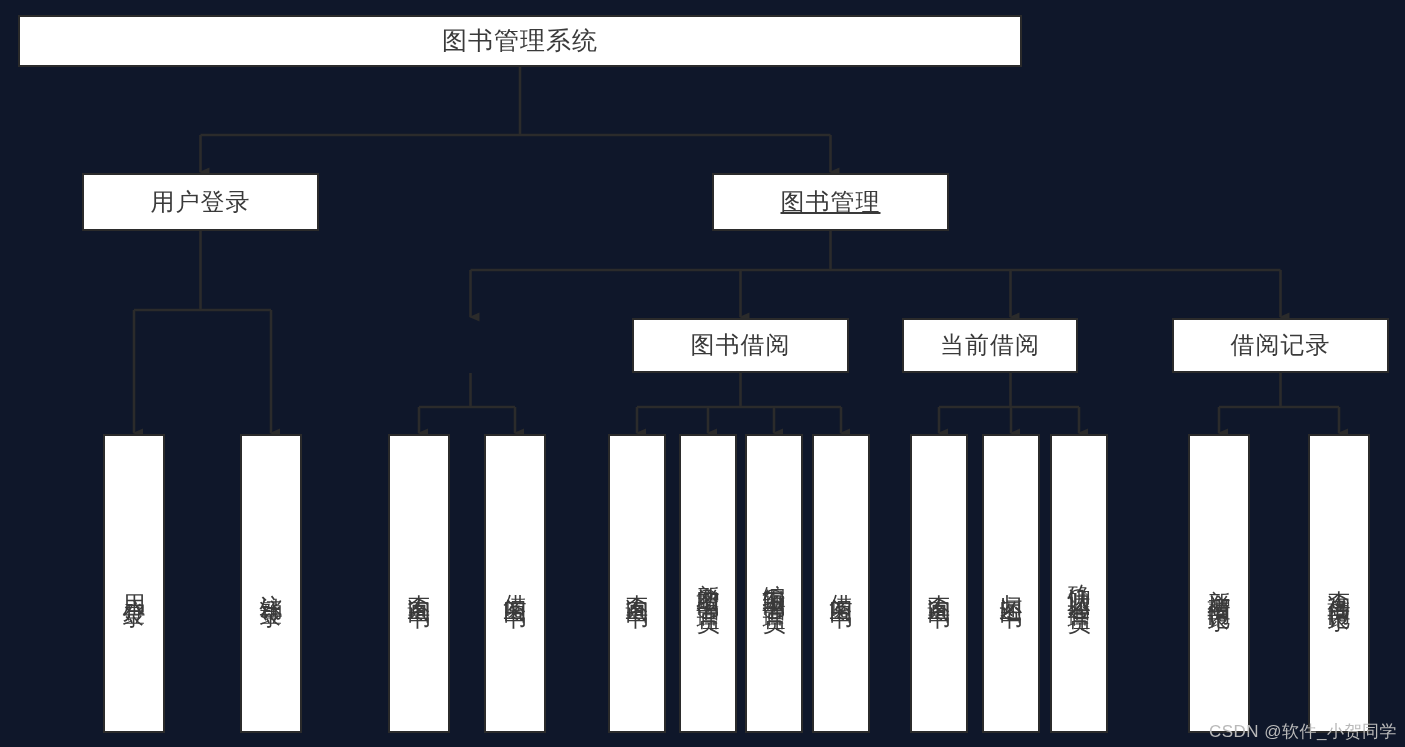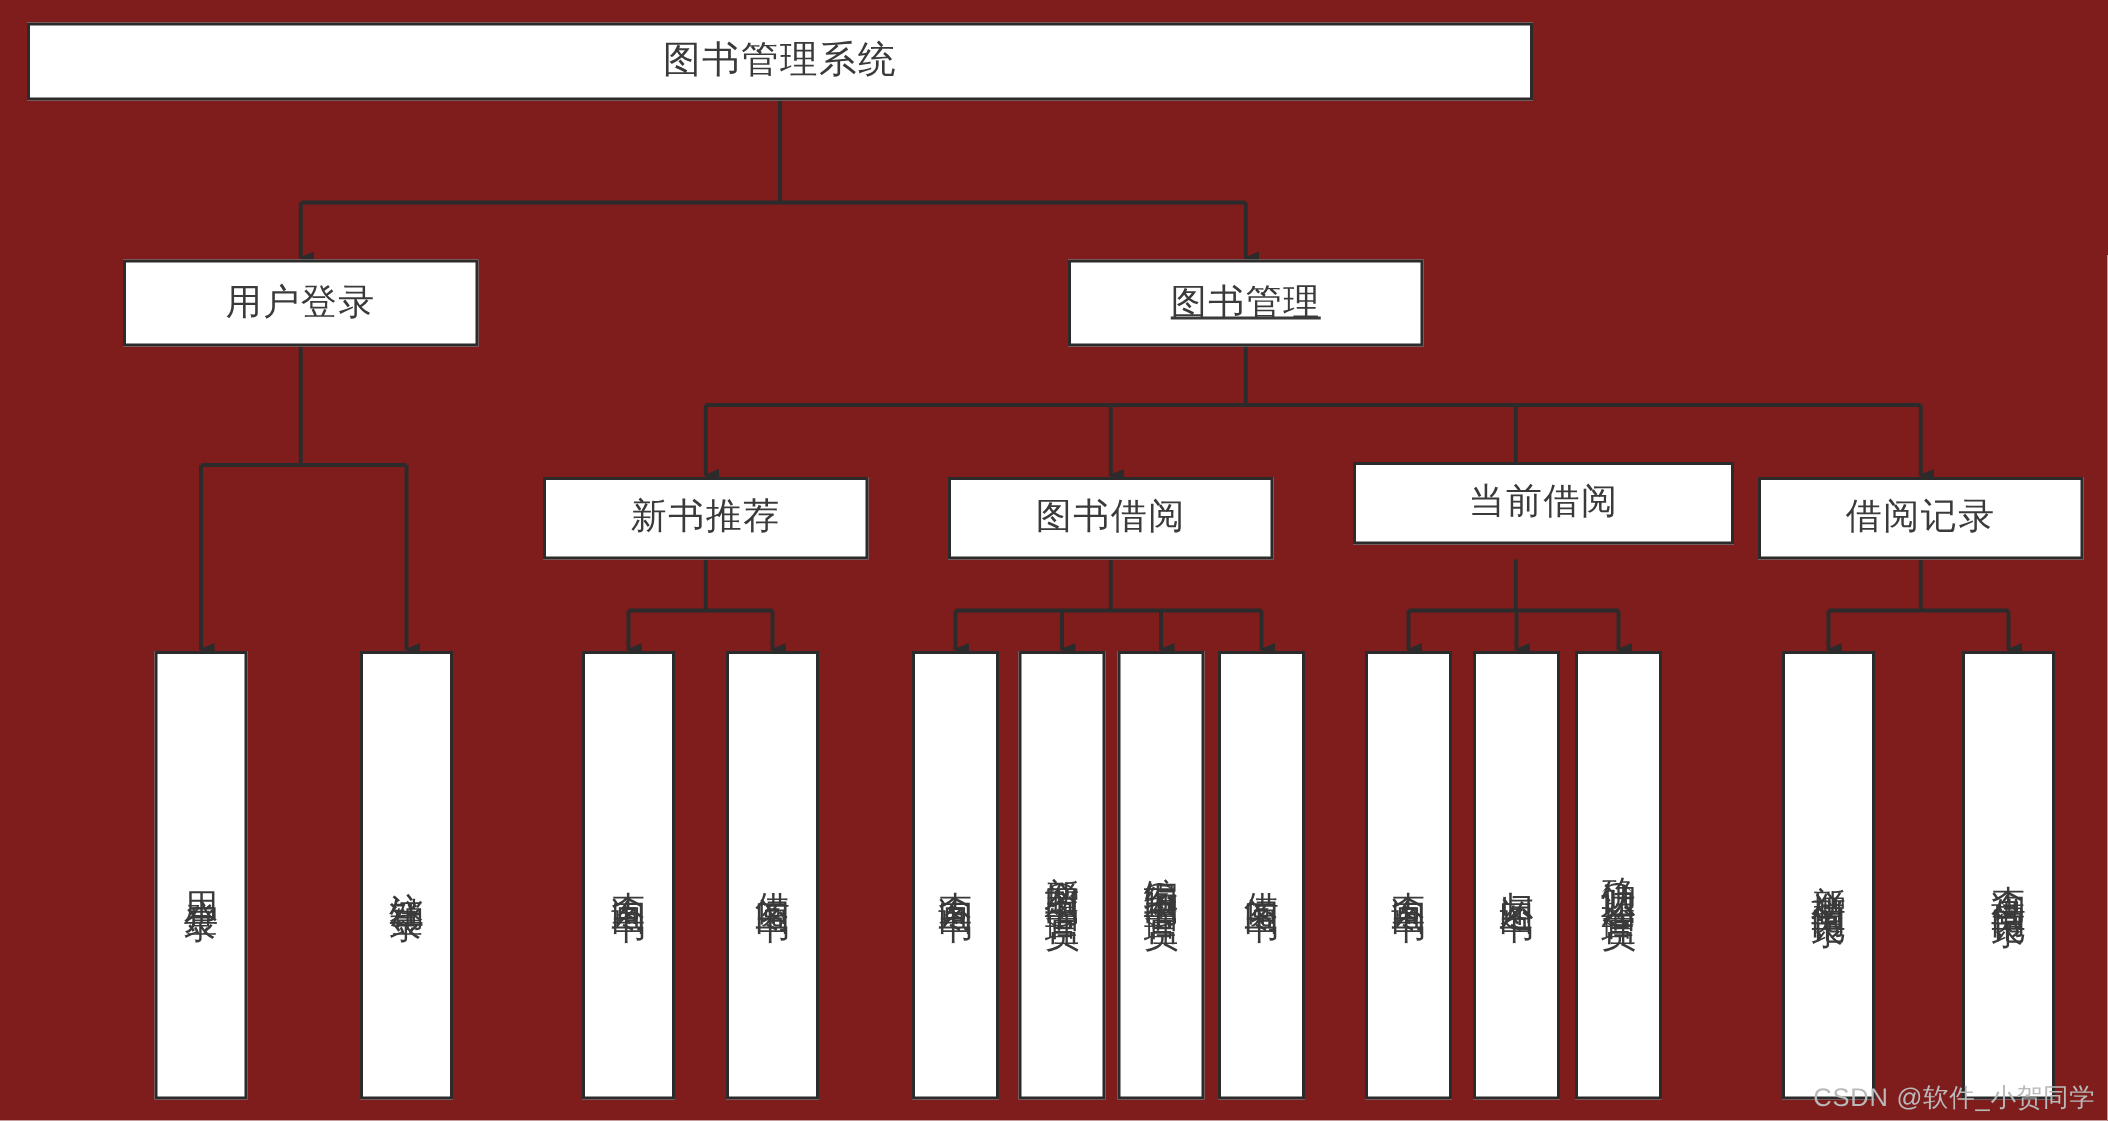--- a/index.html
+++ b/index.html
@@ -8,21 +8,21 @@
     padding: 0;
     background: #ffffff;
   }
   body {
     font-family: "Liberation Sans", "DejaVu Sans", sans-serif;
   }
   #canvas {
     position: relative;
     width: 1405px;
     height: 747px;
-    background: #7f1d1d;
+    background: #0f172a;
     overflow: hidden;
   }
   #edges {
     position: absolute;
     left: 0;
     top: 0;
     width: 1405px;
     height: 747px;
     pointer-events: none;
   }
@@ -121,27 +121,24 @@
     <span>图书管理系统</span>
   </div>
 
   <div class="node h" style="left: 82px; top: 173px; width: 237px; height: 58px;">
     <span>用户登录</span>
   </div>
   <div class="node h" style="left: 712px; top: 173px; width: 237px; height: 58px; text-decoration: underline;">
     <span>图书管理</span>
   </div>
 
-  <div class="node h" style="left: 362px; top: 318px; width: 217px; height: 55px;">
-    <span>新书推荐</span>
-  </div>
   <div class="node h" style="left: 632px; top: 318px; width: 217px; height: 55px;">
     <span>图书借阅</span>
   </div>
-  <div class="node h" style="left: 902px; top: 308px; width: 254px; height: 55px;">
+  <div class="node h" style="left: 902px; top: 318px; width: 176px; height: 55px;">
     <span>当前借阅</span>
   </div>
   <div class="node h" style="left: 1172px; top: 318px; width: 217px; height: 55px;">
     <span>借阅记录</span>
   </div>
 
   <div class="node v" style="left: 103px; top: 434px; width: 62px; height: 299px;">
     <span class="vtext">用户登录</span>
   </div>
   <div class="node v" style="left: 240px; top: 434px; width: 62px; height: 299px;">

